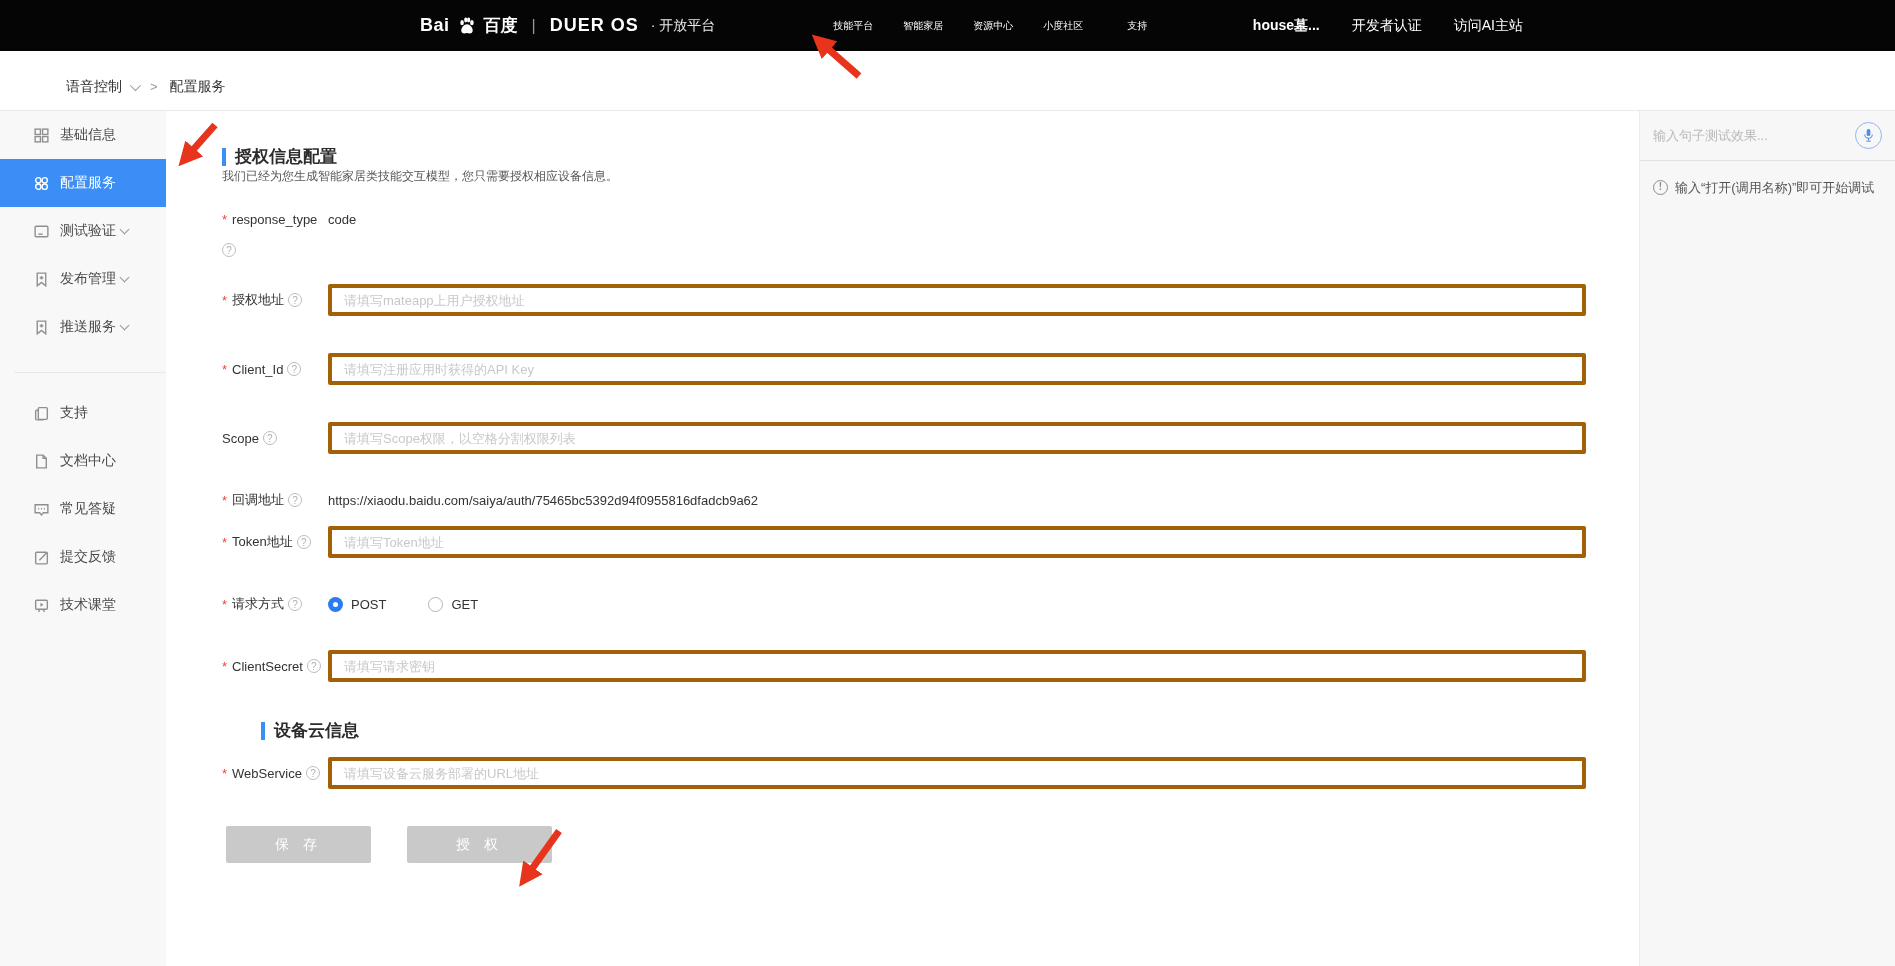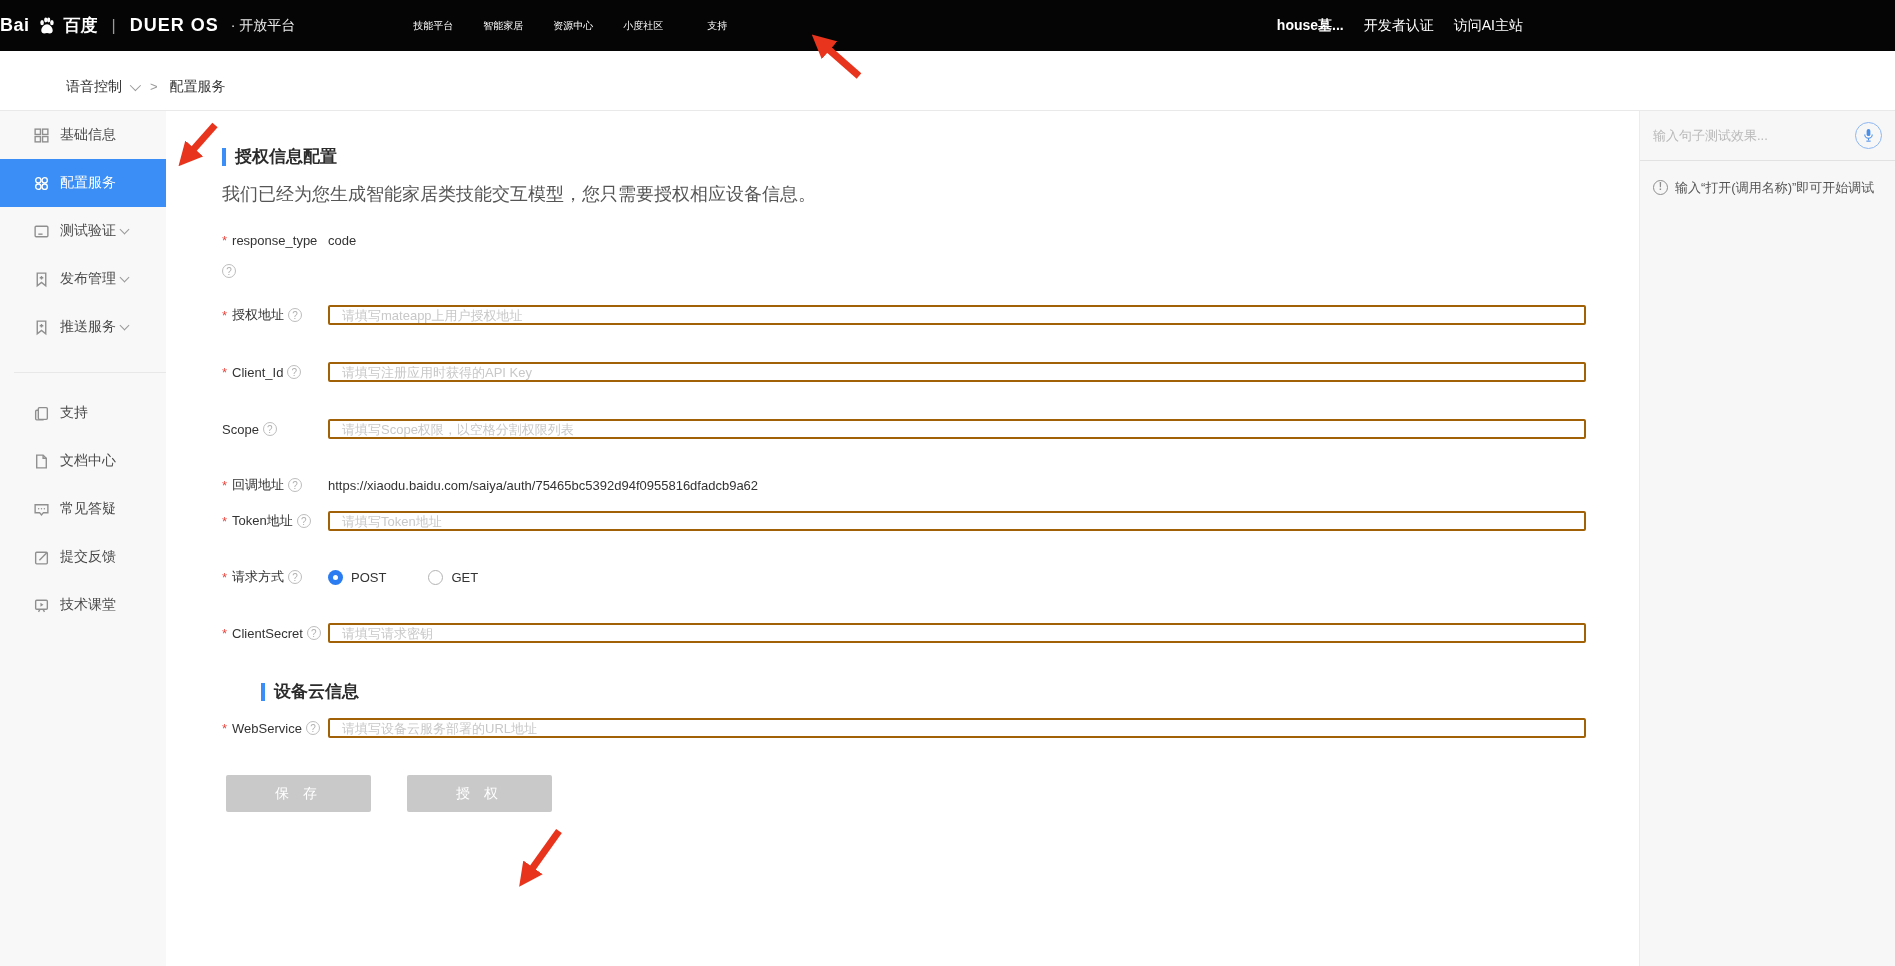--- a/index.html
+++ b/index.html
@@ -6,31 +6,31 @@
   html,body { width:1895px; height:966px; }
   body {
     font-family:"Liberation Sans","DejaVu Sans",sans-serif;
     background:#f5f5f6; color:#333; overflow:hidden; position:relative;
   }
   
   .topnav {
     position:absolute; top:0; left:0; width:1895px; height:51px;
     background:#050505; display:flex; align-items:center; color:#fff;
   }
-  .logo { display:flex; align-items:center; gap:6px; white-space:nowrap; }
+  .logo { margin-left:420px; display:flex; align-items:center; gap:6px; white-space:nowrap; }
   .logo-bai { font-size:18px; font-weight:bold; letter-spacing:.5px; }
   .paw { width:20px; height:18px; margin:0 1px; }
   .logo-cn { font-size:17px; font-weight:bold; }
   .logo-sep { color:#9a9a9a; font-size:16px; margin:0 8px; font-weight:normal; }
   .logo-brand { font-size:18px; font-weight:bold; letter-spacing:1px; }
   .logo-suffix { font-size:14px; color:#e8e8e8; margin-left:6px; }
   .nav-links { display:flex; gap:26px; margin-left:116px; font-size:10px; }
   .nav-links .nl { padding:4px 2px; cursor:pointer; white-space:nowrap; }
   .nav-links .nl:last-child { margin-left:14px; }
-  .nav-user { margin-left:auto; margin-right:372px; display:flex; align-items:center; gap:20px; font-size:14px; }
+  .nav-user { margin-left:auto; margin-right:372px; display:flex; align-items:center; gap:32px; font-size:14px; }
   .nav-user .nu { cursor:pointer; white-space:nowrap; }
   .nav-user .uname { font-weight:bold; }
   
   .crumbbar {
     position:absolute; top:51px; left:0; width:1895px; height:60px;
     background:#ffffff; border-bottom:1px solid #e9e9e9;
     display:flex; align-items:center; padding:12px 0 0 66px; font-size:14px; color:#333;
   }
   .crumbbar .sep { color:#999; margin:0 12px; font-size:13px; }
   .chev { display:inline-block; width:8px; height:8px; border-right:1.5px solid #9a9a9a; border-bottom:1.5px solid #9a9a9a; transform:rotate(45deg) translateY(-2px); margin-left:8px; }
@@ -52,35 +52,35 @@
   }
   .side-divider { border-top:1px solid #e8e8e8; margin:21px 0 16px 14px; }
   
   .content {
     position:absolute; left:166px; top:111px; right:256px; bottom:0;
     background:#ffffff; padding:34px 53px 0 56px; overflow:hidden;
   }
   .sec-title { display:flex; align-items:center; gap:9px; }
   .sec-bar { width:4px; height:18px; background:#3a8ef6; flex:none; }
   .sec-text { font-size:17px; font-weight:bold; color:#2b2b2b; }
-  .sec-desc { margin-top:14px; font-size:18px; color:#555; }
+  .sec-desc { font-size:12px; color:#555; }
   .resp-row { margin-top:27px; display:flex; align-items:center; font-size:13px; }
   .lblcol { width:106px; flex:none; display:flex; align-items:center; gap:4px; font-size:13px; color:#333; }
   .star { color:#e9483f; font-size:13px; margin-right:1px; }
   .helpic {
     width:14px; height:14px; border:1px solid #bdbdbd; border-radius:50%;
     color:#b0b0b0; font-size:10px; line-height:13px; text-align:center; flex:none; cursor:pointer;
   }
   .help-solo { margin-top:16px; }
   .static-val { font-size:13px; color:#333; }
   .formrows { margin-top:27px; }
   .frow { display:flex; align-items:center; margin-bottom:37px; }
   .frow.tight { margin-bottom:17px; }
   .tinput {
-    flex:1; height:20px; border:2px solid #a16207; border-radius:2px; background:#fff;
+    flex:1; height:32px; border:4px solid #a16207; border-radius:2px; background:#fff;
     padding:0 12px; font-size:13px; color:#7f1d1d; outline:none;
   }
   .tinput::placeholder { color:#c8c8c8; }
   .radio-group { display:flex; gap:42px; }
   .radio-opt { display:flex; align-items:center; gap:8px; font-size:13px; color:#333; cursor:pointer; }
   .rdot { width:15px; height:15px; border-radius:50%; border:1px solid #b3b3b3; background:#fff; position:relative; flex:none; }
   .rdot.on { border:none; background:#2a7cf0; }
   .rdot.on::after { content:""; position:absolute; left:5px; top:5px; width:5px; height:5px; border-radius:50%; background:#fff; }
   .sec2 { margin-top:0px;padding-left:39px; }
   .frow.ws { margin-top:15px; margin-bottom:0; }

